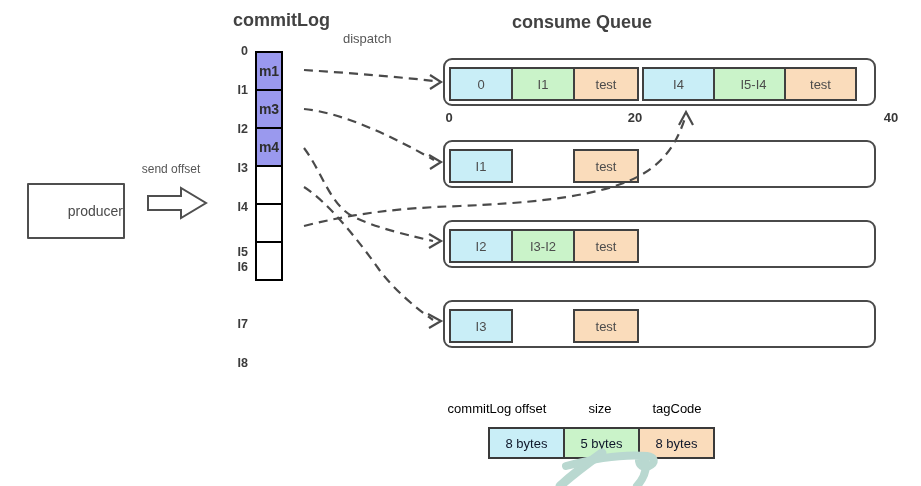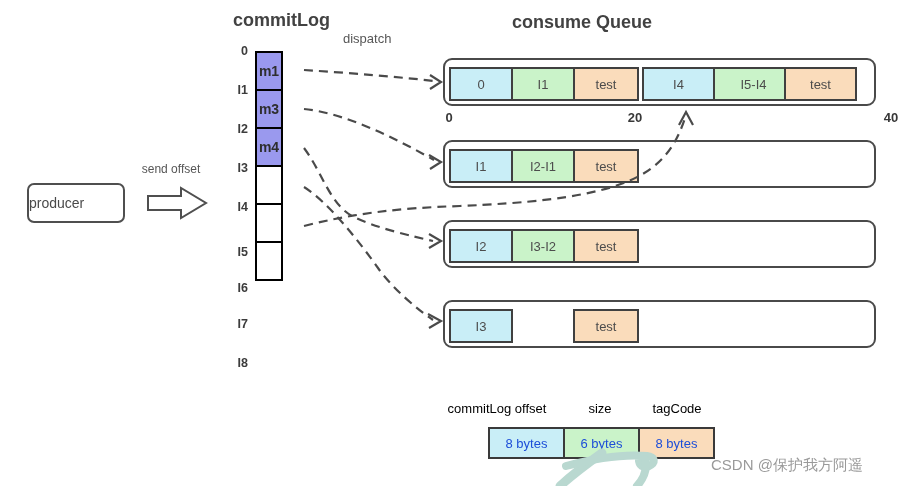--- a/index.html
+++ b/index.html
@@ -6,23 +6,23 @@
   .canvas{
     position:relative;width:921px;height:486px;background:#fff;overflow:hidden;
     font-family:"Liberation Sans","DejaVu Sans",sans-serif;color:#424242;
   }
   .abs{position:absolute;}
   .title{font-size:18px;font-weight:600;color:#424242;white-space:nowrap;}
   .small-label{font-size:12.5px;color:#565656;white-space:nowrap;}
 
   
   .producer-box{
-    left:27px;top:183px;width:98px;height:40px;box-sizing:border-box;
-    border:2px solid #4f4f4f;border-radius:7px;background:#fff;
-    display:flex;align-items:center;justify-content:flex-start;
+    left:27px;top:183px;width:98px;height:56px;box-sizing:border-box;
+    border:2px solid #4f4f4f;border-radius:1px;background:#fff;
+    display:flex;align-items:center;justify-content:flex-end;
     font-size:14px;color:#4a4a4a;
   }
 
   
   .cl-col{left:255px;top:51px;width:48px;}
   .cl-cell{
     width:28px;height:40px;box-sizing:border-box;border:2px solid #000000;
     margin-top:-2px;background:#fff;display:flex;align-items:center;justify-content:center;
     font-size:14px;font-weight:bold;color:#2e2e2e;
   }
@@ -48,21 +48,21 @@
   .offset-c{background:var(--offset-cell,#c9eef7);}
   .size-c{background:var(--size-cell,#caf3c9);}
   .tag-c{background:var(--tag-cell,#fadcbb);}
   .axis-label{font-size:13px;font-weight:600;color:#383838;text-align:center;}
 
   
   .legend-header{font-size:13px;color:#000000;text-align:center;white-space:nowrap;}
   .legend-cell{
     position:absolute;top:427px;width:77px;height:32px;box-sizing:border-box;
     border:2px solid #3a3a3a;display:flex;align-items:center;justify-content:center;
-    font-size:13px;color:#1d4ed8;
+    font-size:13px;color:#0f172a;
   }
 
   
   .wm-text{left:711px;top:456px;font-size:15px;color:var(--watermark-text,#9a9a9a);white-space:nowrap;}
 
   
   #arrow-layer{position:absolute;left:0;top:0;z-index:6;pointer-events:none;}
   #arrow-layer .dash{stroke:var(--arrow,#4a4a4a);fill:none;stroke-width:2.2;stroke-dasharray:9 6;stroke-linecap:butt;}
   #arrow-layer .head{stroke:var(--arrow,#4a4a4a);fill:none;stroke-width:2.2;stroke-linejoin:miter;}
   #arrow-layer .blockarrow{fill:#fff;stroke:#4f4f4f;stroke-width:2;stroke-linejoin:miter;}
@@ -90,66 +90,64 @@
     <div class="cl-cell"></div>
     <div class="cl-cell"></div>
   </div>
 
   <div class="off-label" style="top:43px;">0</div>
   <div class="off-label" style="top:82px;">I1</div>
   <div class="off-label" style="top:121px;">I2</div>
   <div class="off-label" style="top:160px;">I3</div>
   <div class="off-label" style="top:199px;">I4</div>
   <div class="off-label" style="top:244px;">I5</div>
-  <div class="off-label" style="top:280px;">I6</div>
+  <div class="off-label" style="top:259px;">I6</div>
   <div class="off-label" style="top:316px;">I7</div>
   <div class="off-label" style="top:355px;">I8</div>
 
   <div class="qrow" style="top:58px;">
     <div class="qcell p1 offset-c">0</div>
     <div class="qcell p2 size-c">I1</div>
     <div class="qcell p3 tag-c">test</div>
     <div class="qcell p4 offset-c">I4</div>
     <div class="qcell p5 size-c">I5-I4</div>
     <div class="qcell p6 tag-c">test</div>
   </div>
   <div class="abs axis-label" style="left:440px;top:110px;width:18px;">0</div>
   <div class="abs axis-label" style="left:623px;top:110px;width:24px;">20</div>
   <div class="abs axis-label" style="left:839px;top:110px;width:24px;margin-left:40px;">40</div>
 
   <div class="qrow" style="top:140px;">
     <div class="qcell p1 offset-c">I1</div>
-    <div class="qcell p2 size-c">I2-I1</div>
     <div class="qcell p3 tag-c">test</div>
   </div>
 
   <div class="qrow" style="top:220px;">
     <div class="qcell p1 offset-c">I2</div>
     <div class="qcell p2 size-c">I3-I2</div>
     <div class="qcell p3 tag-c">test</div>
   </div>
 
   <div class="qrow" style="top:300px;">
     <div class="qcell p1 offset-c">I3</div>
     <div class="qcell p3 tag-c">test</div>
   </div>
 
   <div class="abs legend-header" style="left:430px;top:401px;width:134px;">commitLog offset</div>
   <div class="abs legend-header" style="left:570px;top:401px;width:60px;">size</div>
   <div class="abs legend-header" style="left:637px;top:401px;width:80px;">tagCode</div>
   <div class="legend-cell offset-c" style="left:488px;">8 bytes</div>
-  <div class="legend-cell size-c" style="left:563px;">6 bytes</div>
+  <div class="legend-cell size-c" style="left:563px;">5 bytes</div>
   <div class="legend-cell tag-c" style="left:638px;">8 bytes</div>
 
   <svg id="wm-glyph" class="abs" style="left:540px;top:445px;z-index:0;" width="130" height="41" viewBox="0 0 130 41">
     <path d="M62,8 C48,18 32,30 20,41" stroke-width="9"></path>
     <path d="M26,21 C56,13 86,9 107,11 C114,12 116,16 111,20 C106,24 100,22 99,16" stroke-width="8"></path>
     <path d="M105,14 C107,22 105,32 97,41" stroke-width="8"></path>
   </svg>
-  <div class="abs wm-text">CSDN @保护我方阿遥</div>
 
   <svg id="arrow-layer" width="921" height="486" viewBox="0 0 921 486">
 
     <polygon class="blockarrow" points="148,196 181,196 181,188 206,203 181,218 181,210 148,210"></polygon>
 
     <path class="dash" d="M304,70 C350,73 400,77 434,81"></path>
     <path class="head" d="M430,75 L441,82 L430,89"></path>
 
     <path class="dash" d="M304,109 C345,113 395,138 434,160"></path>
     <path class="head" d="M429,155 L441,162 L430,169"></path>

